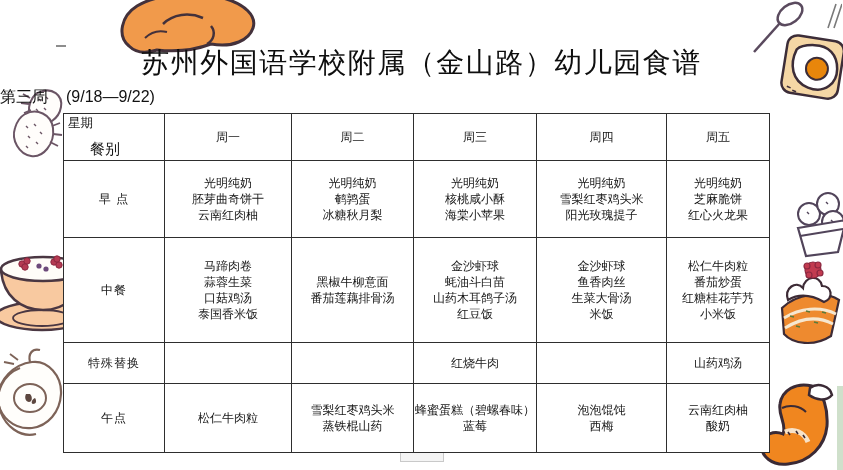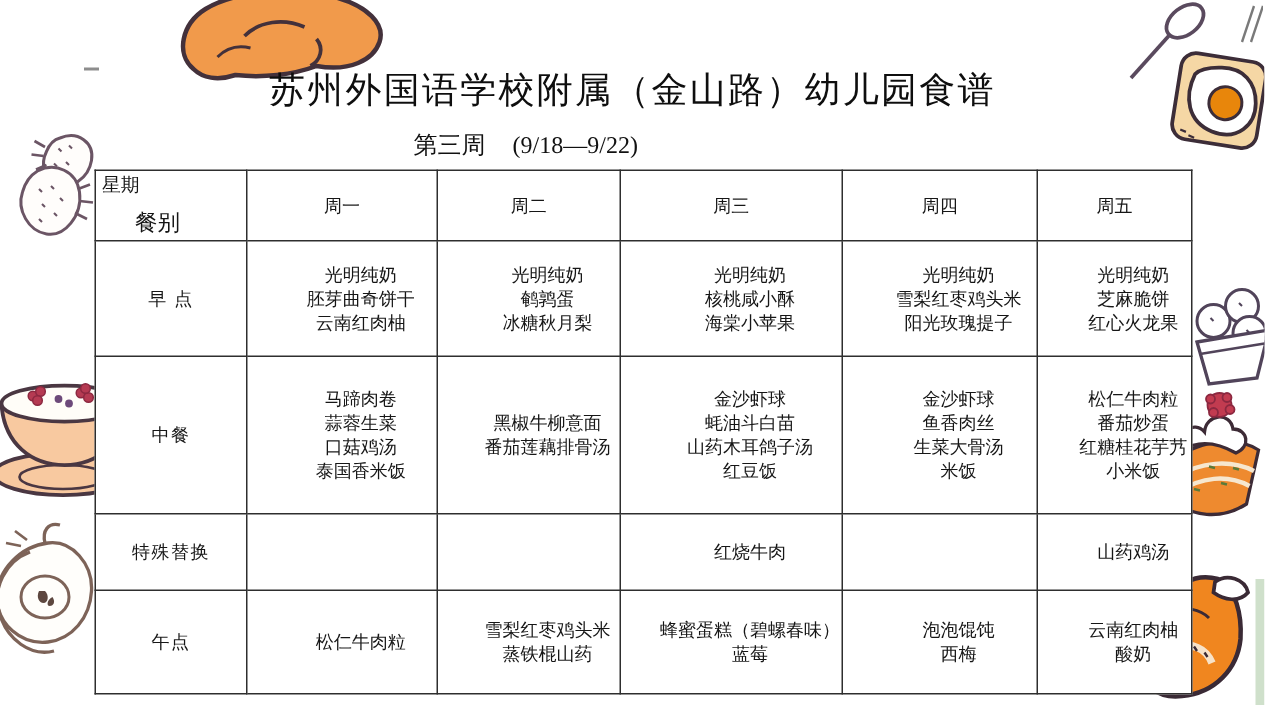--- a/index.html
+++ b/index.html
@@ -6,51 +6,51 @@
   body{
     width:843px;height:470px;position:relative;overflow:hidden;
     background:#ffffff;
     font-family:"Liberation Sans","DejaVu Sans",sans-serif;
     color:#1b1b1b;
   }
   .page-title{
     position:absolute;left:0;top:44px;width:843px;
     text-align:center;
     font-family:"Liberation Serif","DejaVu Serif",serif;
-    font-size:24px;letter-spacing:1.5px;color:#0e0e0e;
+    font-size:28px;letter-spacing:1.5px;color:#0e0e0e;
   }
   .page-subtitle{
     position:absolute;left:0;top:87px;width:701px;
-    text-align:center;
-    font-family:Liberation Serif, serif;
+    text-align:left;
+    font-family:Liberation Sans, sans-serif;
     font-size:16px;color:#111;
   }
   .page-subtitle .gap{display:inline-block;width:18px;}
   table.menu-table{
     position:absolute;left:63px;top:113px;
     border-collapse:collapse;table-layout:fixed;
     background:#fff;
   }
   table.menu-table td{
     border:1px solid #2e2e2e;
     text-align:center;vertical-align:middle;
     font-size:12px;line-height:16px;color:#161616;
     padding:2px 1px;overflow:hidden;
   }
   tr.r-header{height:47px;margin-left:29px;}
   tr.r-breakfast{height:77px;}
   tr.r-lunch{height:105px;}
-  tr.r-special{height:51px;}
+  tr.r-special{height:41px;}
   tr.r-snack{height:69px;}
   td.corner{position:relative;}
   td.corner .c-top{position:absolute;top:1px;left:4px;font-size:12.5px;}
   td.corner .c-bottom{position:absolute;bottom:3px;left:26px;font-size:15px;}
   td.day-header{font-size:12.5px;}
   td.row-label{font-size:12.5px;letter-spacing:1px;}
-  .dish-line{white-space:nowrap;margin-left:25px;}
+  .dish-line{white-space:nowrap;}
   
   .doodle{position:absolute;pointer-events:none;}
   .green-strip{position:absolute;left:837px;top:386px;width:6px;height:84px;background:#cfe0cb;}
   .dash-mark{position:absolute;left:56px;top:45px;width:10px;height:2px;background:#8d8d8d;}
   .smudge-mark{position:absolute;left:400px;top:451px;width:42px;height:9px;border:1px solid #c9c9c9;background:#f4f4f4;}
 </style>
 </head>
 <body>
 
 <div class="doodle" style="left:115px;top:-8px;width:150px;height:62px;">

